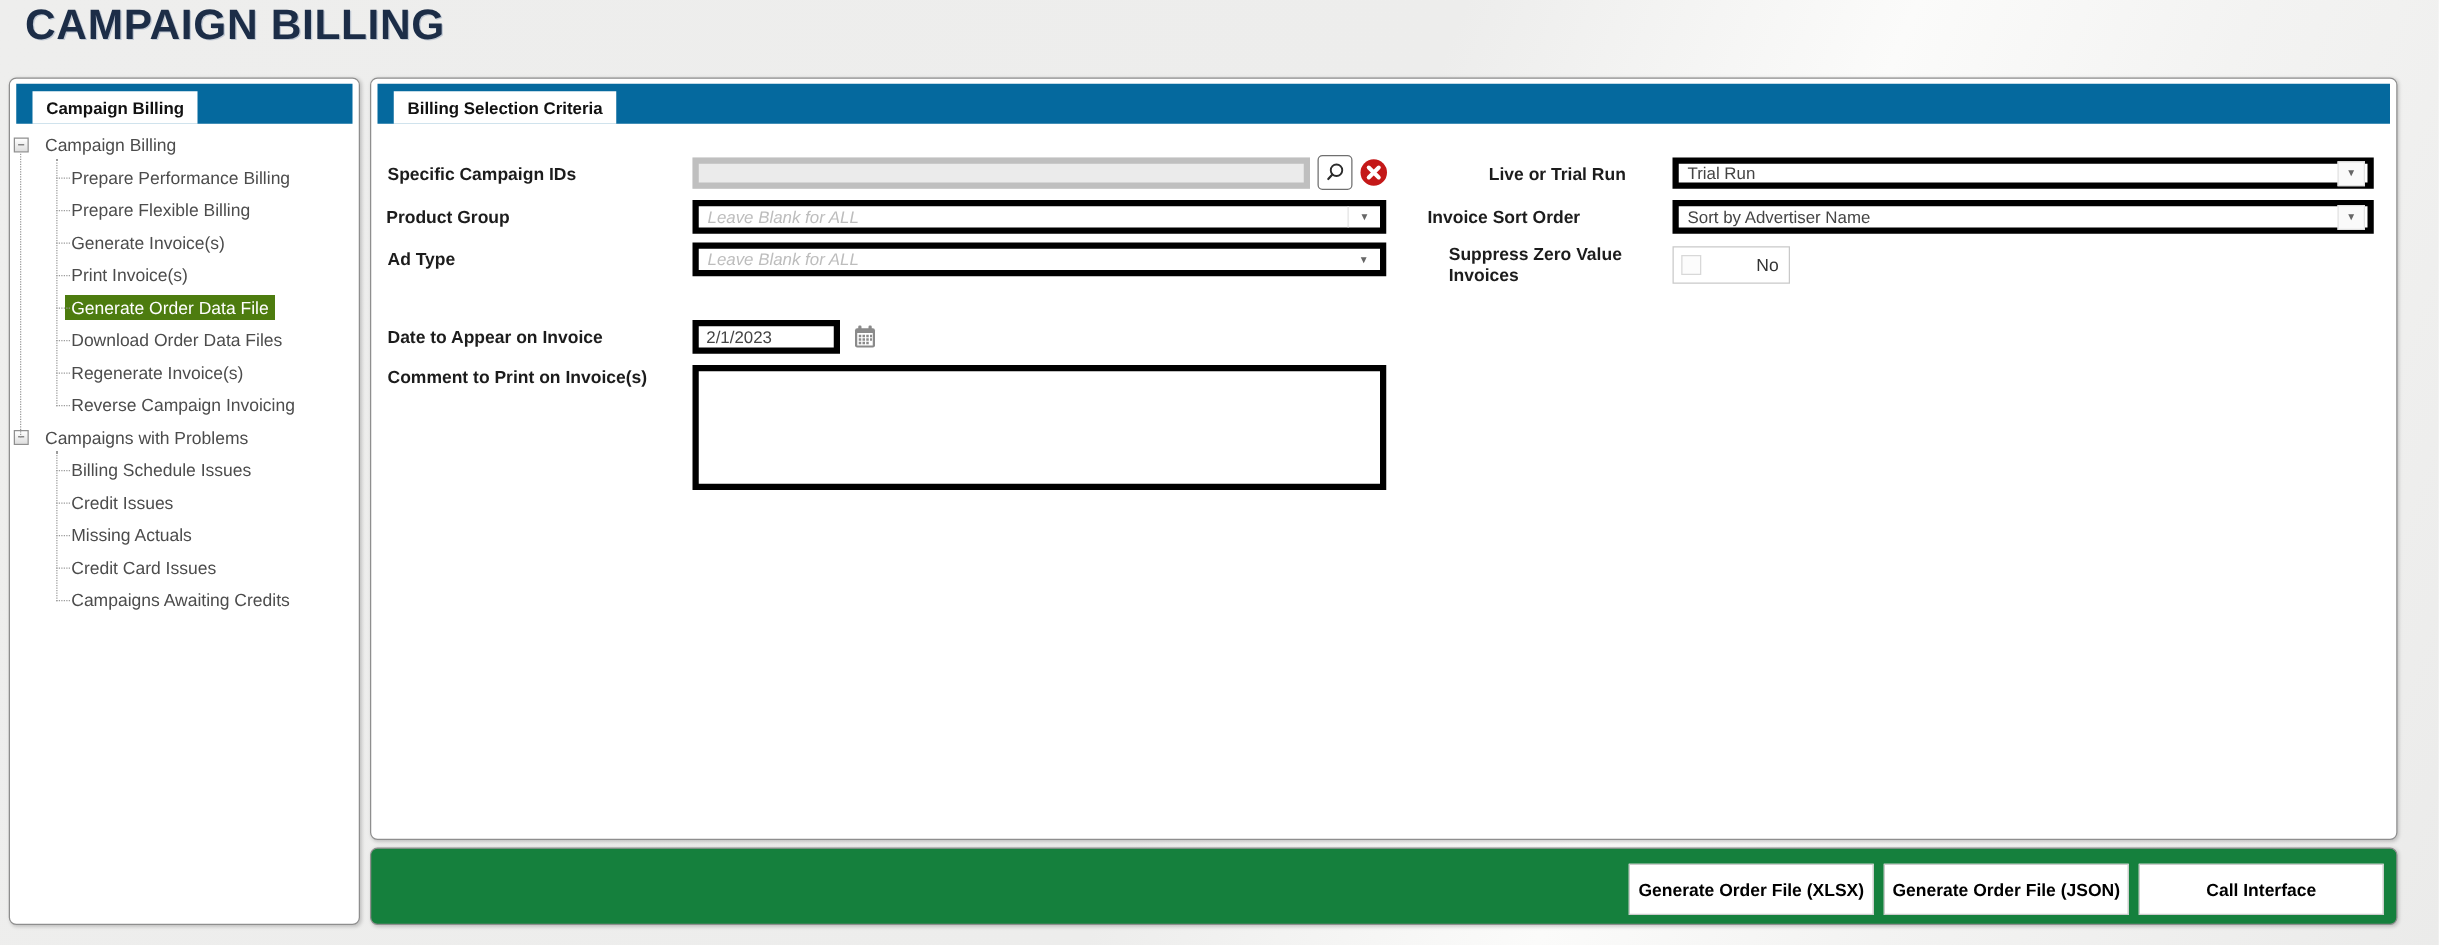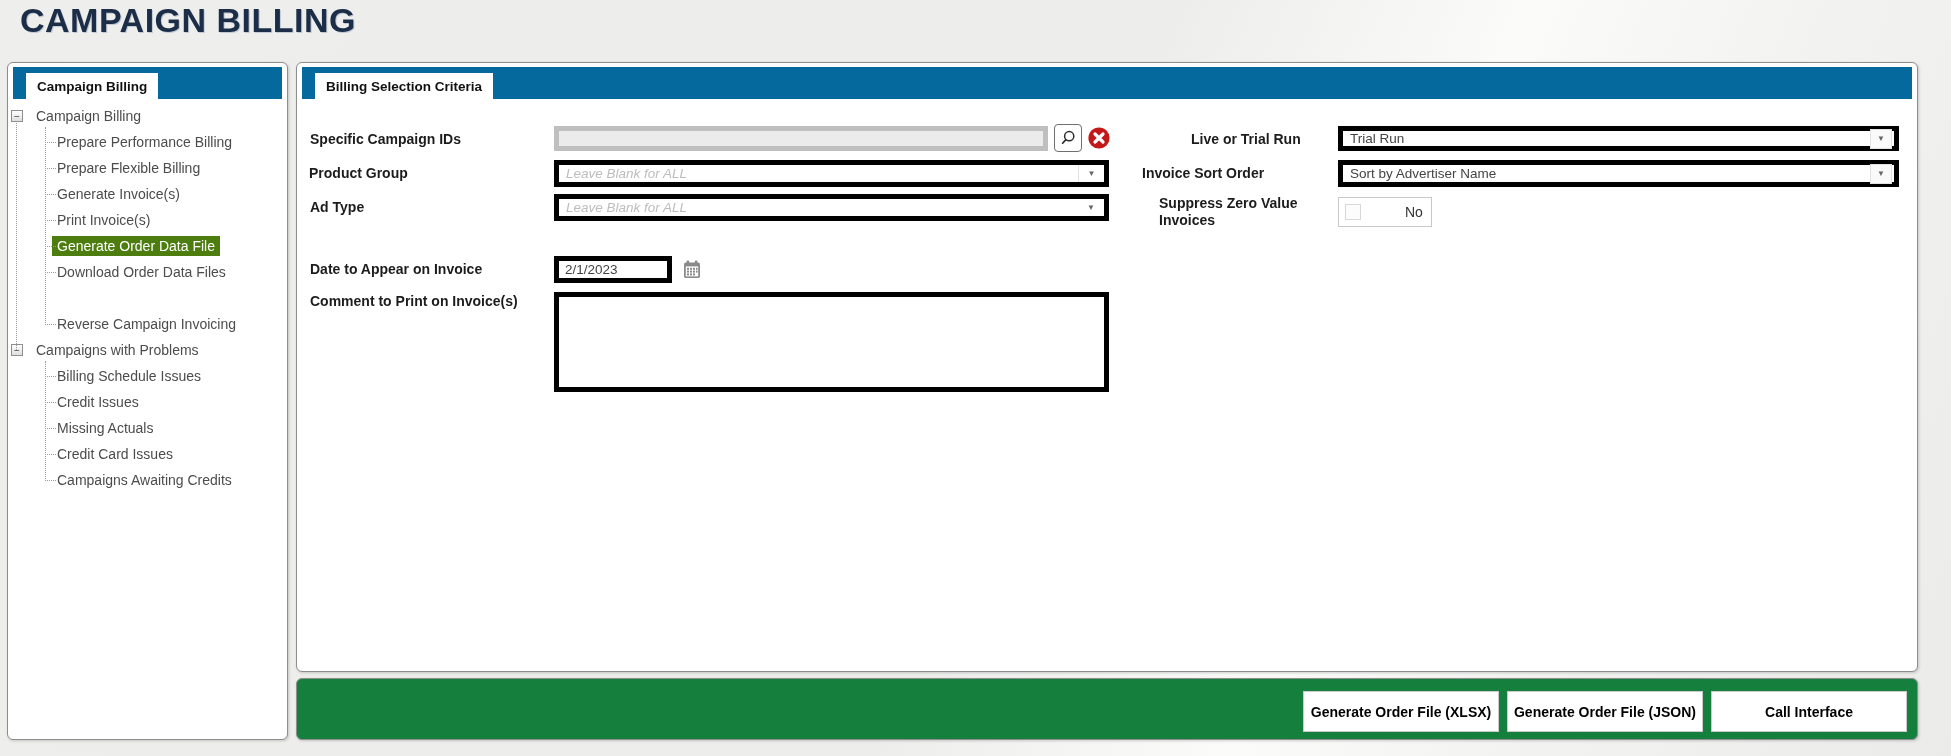--- a/index.html
+++ b/index.html
@@ -125,20 +125,24 @@
           <span class="stub"></span>
           <span class="tlabel">Print Invoice(s)</span>
         </div>
         <div class="tree-row child" style="top: 130px;">
           <span class="stub"></span>
           <span class="tlabel selected">Generate Order Data File</span>
         </div>
         <div class="tree-row child" style="top: 156px;">
           <span class="stub"></span>
           <span class="tlabel">Download Order Data Files</span>
+        </div>
+        <div class="tree-row child" style="top: 182px;">
+          <span class="stub"></span>
+          <span class="tlabel">Regenerate Invoice(s)</span>
         </div>
         <div class="tree-row child" style="top: 208px;">
           <span class="stub"></span>
           <span class="tlabel">Reverse Campaign Invoicing</span>
         </div>
         <div class="tree-row root" style="top: 234px;">
           <span class="expander">−</span>
           <span class="tlabel">Campaigns with Problems</span>
         </div>
         <div class="tree-row child" style="top: 260px;">

